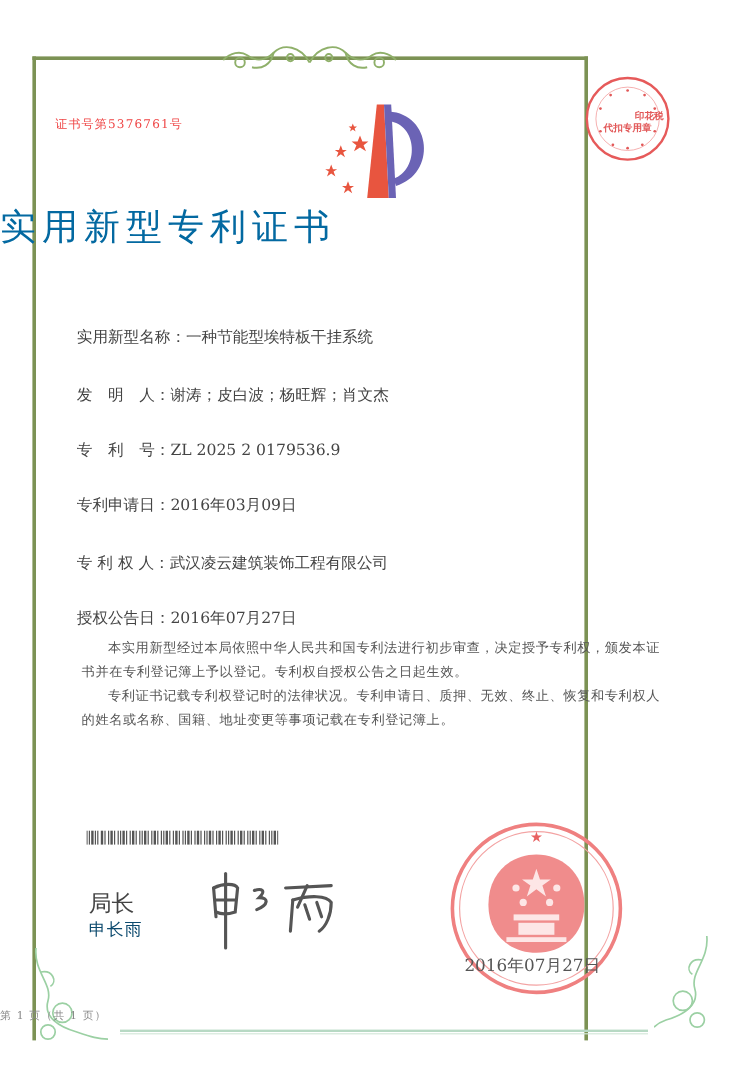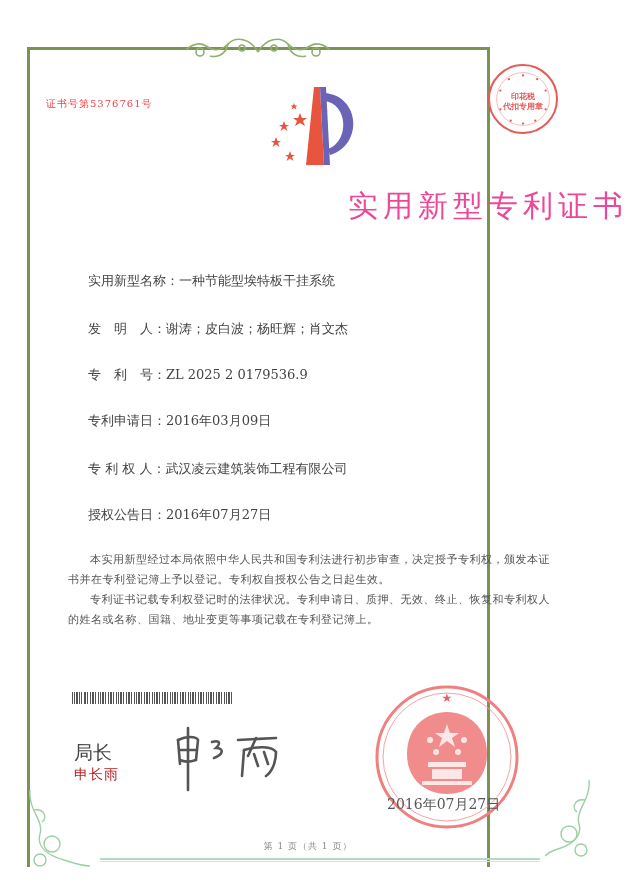--- a/index.html
+++ b/index.html
@@ -31,46 +31,46 @@
     }
     .logo { position: absolute; left: 264px; top: 85px; width: 100px; height: 90px; }
     .stamp-tax {
       position: absolute; left: 488px; top: 64px; width: 70px; height: 70px;
       border: 2px solid #e65a5a; border-radius: 50%; box-sizing: border-box;
     }
     .stamp-tax .inner1, .stamp-tax .inner2 {
       position: absolute; left: 0; width: 100%; text-align: center; color: #e25858;
       font-size: 8px; font-weight: bold;
     }
-    .stamp-tax .inner1 { top: 25px; }
+    .stamp-tax .inner1 { top: 25px; padding-left: 18px; }
     .stamp-tax .inner2 { top: 35px; }
     .stamp-tax .ring {
       position: absolute; left: 0; top: 0; width: 100%; height: 100%;
     }
     .title {
-      position: absolute; left: 0; width: 628px; top: 186px; text-align: right;
-      font-size: 30px; letter-spacing: 5px; color: #ec4899; font-family: "DejaVu Serif", serif;
-    }
-    .field { position: absolute; left: 64px; font-size: 13px; color: #444; white-space: nowrap; margin-left: 24px; }
+      position: absolute; left: 0; width: 628px; top: 169px; text-align: left;
+      font-size: 30px; letter-spacing: 5px; color: #0369a1; font-family: "DejaVu Serif", serif;
+    }
+    .field { position: absolute; left: 64px; font-size: 13px; color: #444; white-space: nowrap; }
     .field .label { letter-spacing: 0px; }
     .body-text {
       position: absolute; left: 68px; width: 492px; font-size: 11px; line-height: 20px; color: #555;
       letter-spacing: 0.5px;
     }
     .body-text p { margin: 0; text-indent: 2em; }
     .barcode { position: absolute; left: 72px; top: 692px; width: 160px; height: 12px; }
     .director-title { position: absolute; left: 74px; top: 740px; font-size: 19px; color: #444; font-family: "DejaVu Sans", sans-serif; }
-    .director-name { position: absolute; left: 74px; top: 766px; font-size: 14px; color: #b91c1c; font-family: "DejaVu Sans", sans-serif; letter-spacing: 1px; }
+    .director-name { position: absolute; left: 74px; top: 766px; font-size: 14px; color: #0c4a6e; font-family: "DejaVu Sans", sans-serif; letter-spacing: 1px; }
     .signature { position: absolute; left: 172px; top: 720px; width: 110px; height: 72px; }
     .seal { position: absolute; left: 372px; top: 682px; width: 150px; height: 150px; }
     .seal-date {
       position: absolute; left: 387px; top: 796px; font-size: 14px; color: #555; white-space: nowrap;
     }
     .page-footer {
-      position: absolute; left: 0; width: 616px; top: 840px; text-align: center;
+      position: absolute; left: 0; width: 616px; top: 840px; 
       font-size: 9px; color: #888; letter-spacing: 1px;
     }
   </style>
 </head>
 <body>
 
 <div class="border-main"></div>
 <div class="border-bottom"></div>
 <div class="border-bottom2"></div>
 
@@ -153,21 +153,21 @@
 <div class="field" style="top:412px;">
   <span class="label">专利申请日：</span><span>2016年03月09日</span>
 </div>
 <div class="field" style="top:460px;">
   <span class="label">专 利 权 人：</span><span>武汉凌云建筑装饰工程有限公司</span>
 </div>
 <div class="field" style="top:506px;">
   <span class="label">授权公告日：</span><span>2016年07月27日</span>
 </div>
 
-<div class="body-text" style="top:530px;margin-top:20px;">
+<div class="body-text" style="top:530px;">
   <p>本实用新型经过本局依照中华人民共和国专利法进行初步审查，决定授予专利权，颁发本证书并在专利登记簿上予以登记。专利权自授权公告之日起生效。</p>
   <p>专利证书记载专利权登记时的法律状况。专利申请日、质押、无效、终止、恢复和专利权人的姓名或名称、国籍、地址变更等事项记载在专利登记簿上。</p>
 </div>
 
 <svg class="barcode" viewBox="0 0 160 12" preserveAspectRatio="none">
   <g fill="#555">
     <rect x="0" y="0" width="1" height="12"></rect>
       <rect x="2" y="0" width="1" height="12"></rect>
       <rect x="4" y="0" width="2" height="12"></rect>
     <rect x="7" y="0" width="1" height="12"></rect>

